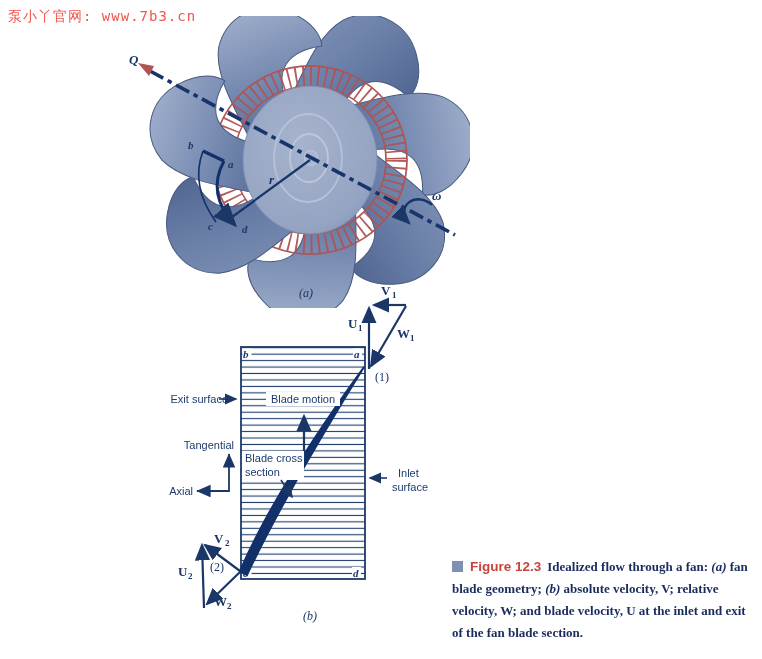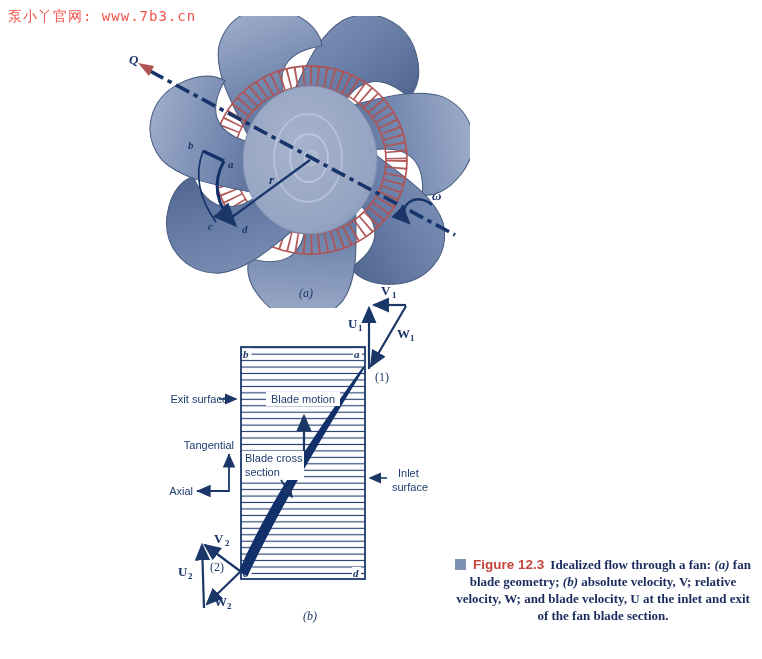--- a/index.html
+++ b/index.html
@@ -1,23 +1,23 @@
 <!DOCTYPE html>
 <html><head>
 <meta charset="utf-8">
 <style>
   html,body{margin:0;padding:0;background:#ffffff;}
   #page{position:relative;width:762px;height:659px;background:#ffffff;overflow:hidden;
-        font-family:"Liberation Serif","DejaVu Serif",serif;text-align:center;}
+        font-family:"Liberation Serif","DejaVu Serif",serif;}
   #watermark{position:absolute;left:8px;top:8px;font-family:"DejaVu Sans Mono",monospace;
              font-size:14px;letter-spacing:1px;color:#f2544b;white-space:pre;}
   #fan-wrap{position:absolute;left:105px;top:16px;width:365px;height:292px;}
   #blade-wrap{position:absolute;left:150px;top:280px;width:292px;height:362px;}
   #caption{position:absolute;left:452px;top:556px;width:302px;
-           font-size:13px;font-weight:bold;color:#1a2c5e;line-height:17px;}
+           font-size:13px;font-weight:bold;color:#1a2c5e;line-height:22px;}
   #caption .sq{display:inline-block;width:11px;height:11px;background:#7e90b3;
                margin-right:7px;vertical-align:-1px;}
   #caption .figlabel{font-family:"Liberation Sans","DejaVu Sans",sans-serif;
                      color:#c5453c;font-weight:bold;font-size:13.5px;margin-right:6px;}
   #caption .ital{font-style:italic;}
   
   text{fill:#1b3768;}
   .serifital{font:italic bold 13px "Liberation Serif","DejaVu Serif",serif;}
   .corner{font:italic bold 11px "Liberation Serif","DejaVu Serif",serif;}
   .vec{font:bold 13px "Liberation Serif","DejaVu Serif",serif;}

